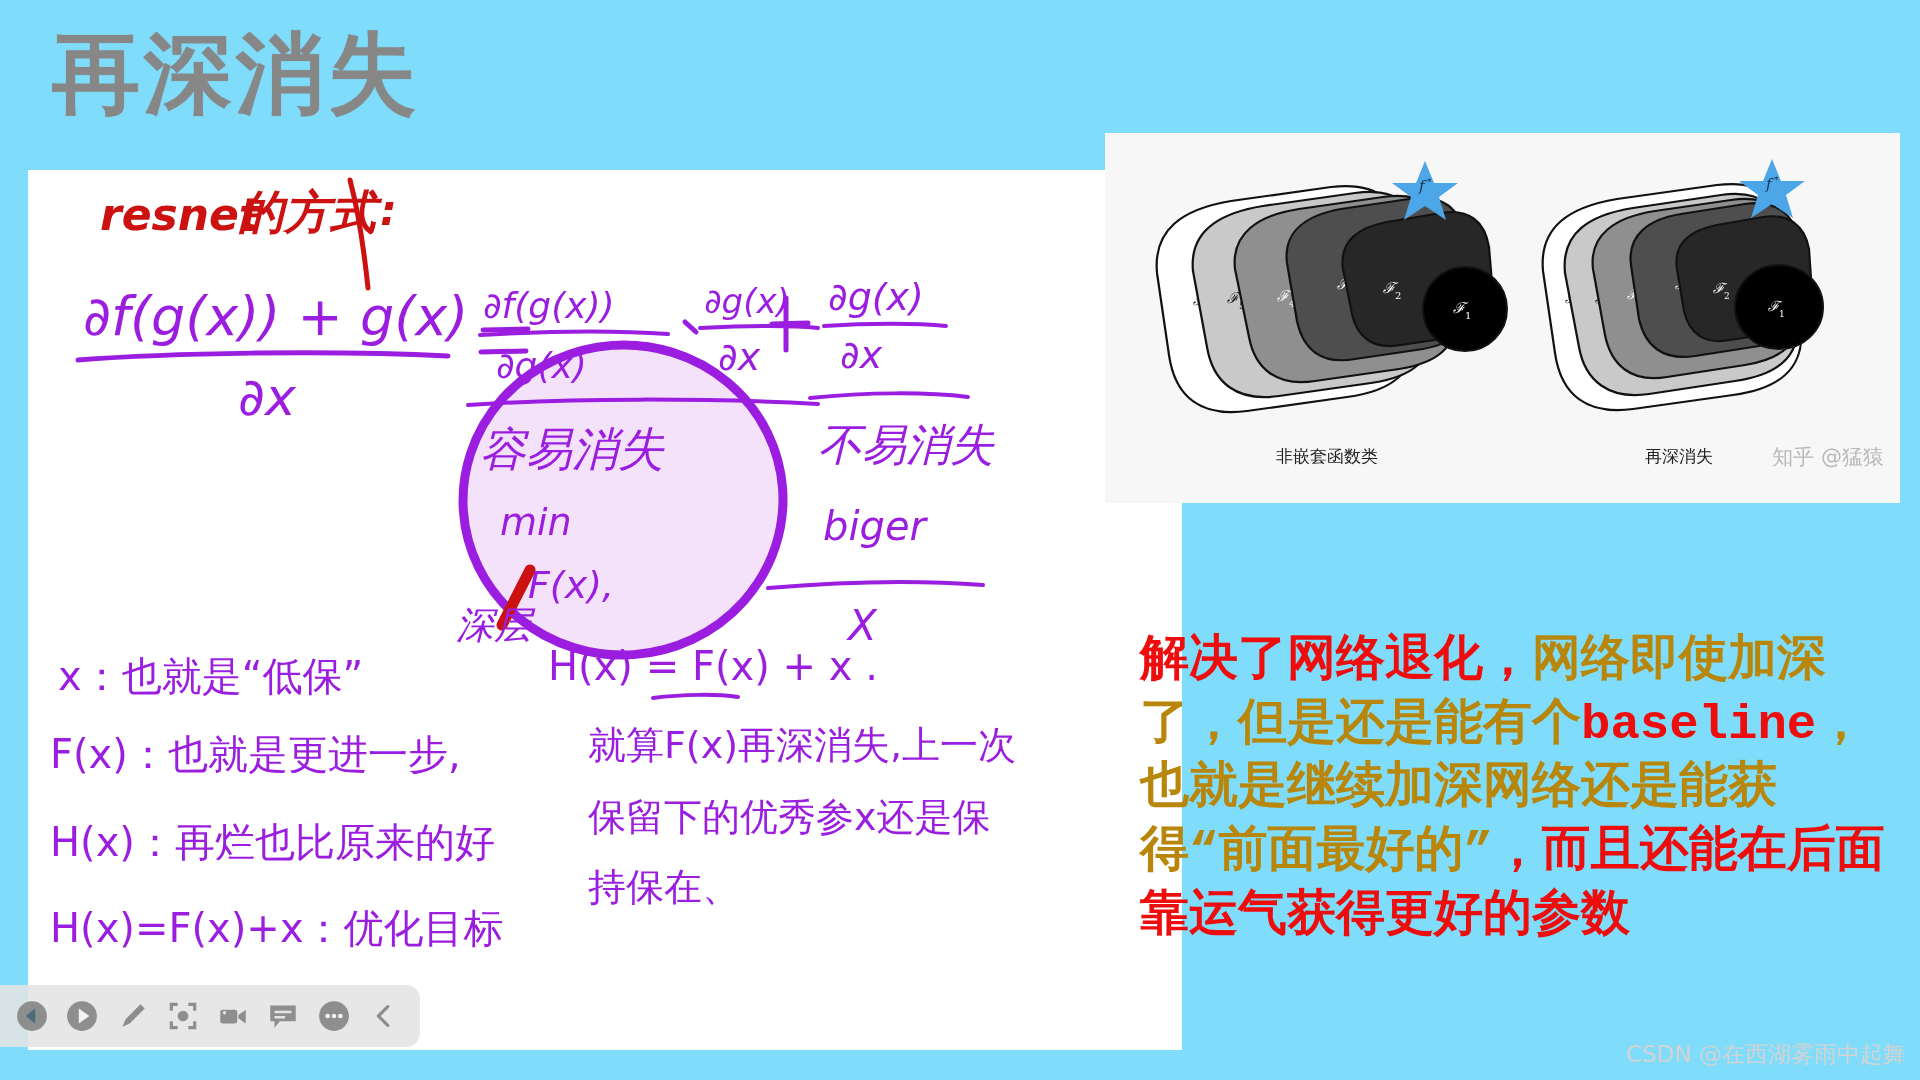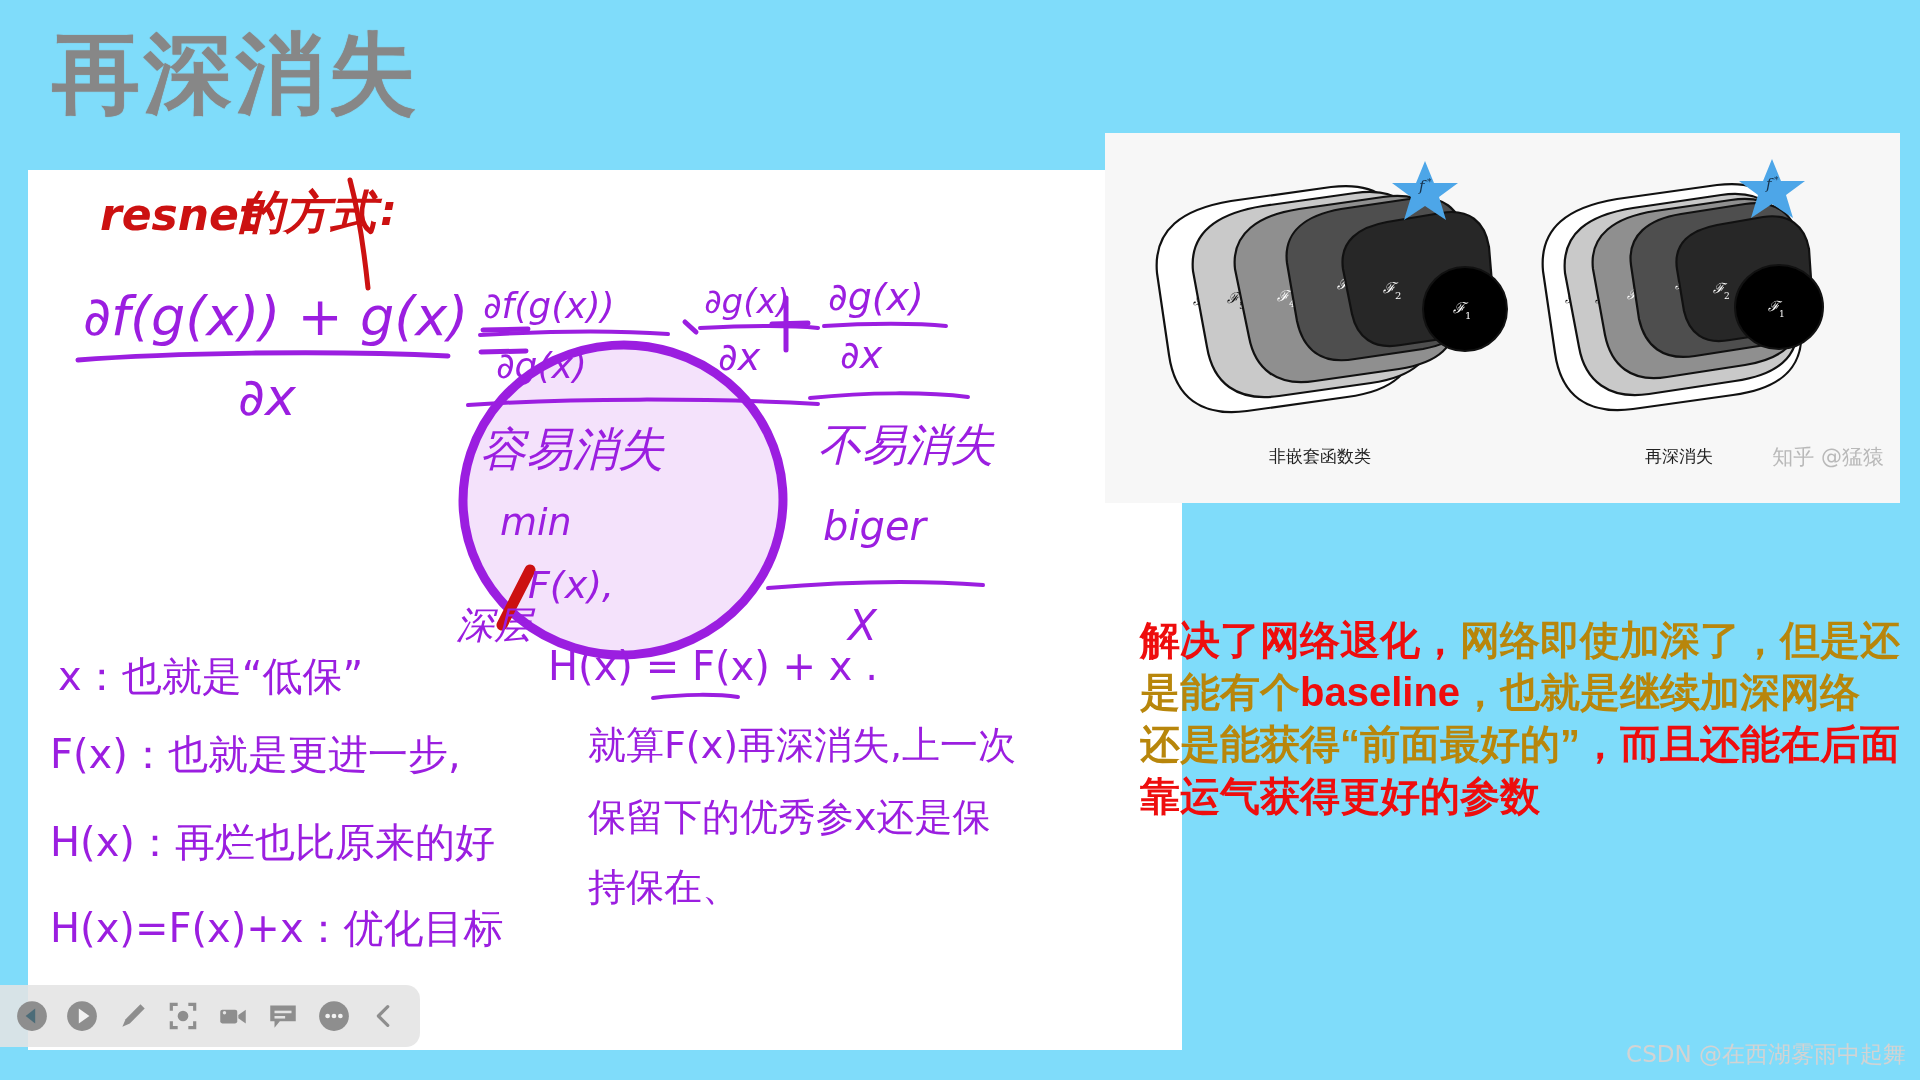--- a/index.html
+++ b/index.html
@@ -78,40 +78,40 @@
     width:795px; height:370px;
     background:#f7f7f7;
   }
   .diag-caption {
     position:absolute;
     font-family:"DejaVu Sans", sans-serif;
     font-size:17px;
     color:#222;
     white-space:nowrap;
   }
-  #caption-left  { left:164px; top:312px; }
+  #caption-left  { left:171px; top:312px; }
   #caption-right { left:540px; top:312px; }
   #zhihu-watermark {
     position:absolute;
     right:16px; top:310px;
     font-family:"DejaVu Sans", sans-serif;
     font-size:21px;
     color:#b9b9b9;
     white-space:nowrap;
     margin-left:16px;
   }
 
   
   #conclusion {
     position:absolute;
-    left:1140px; top:614px;
+    left:1140px; top:630px;
     width:760px;
-    font-family:Liberation Sans, sans-serif;
+    font-family:Liberation Mono, monospace;
     font-weight:bold;
-    font-size:40px;
+    font-size:49px;
     line-height:1.30;
     letter-spacing:0px;
     word-break:break-all;
   }
   .c-red  { color:#ee0d0d; }
   .c-gold { color:#b8860b; }
 
   
   #csdn-watermark {
     position:absolute;

